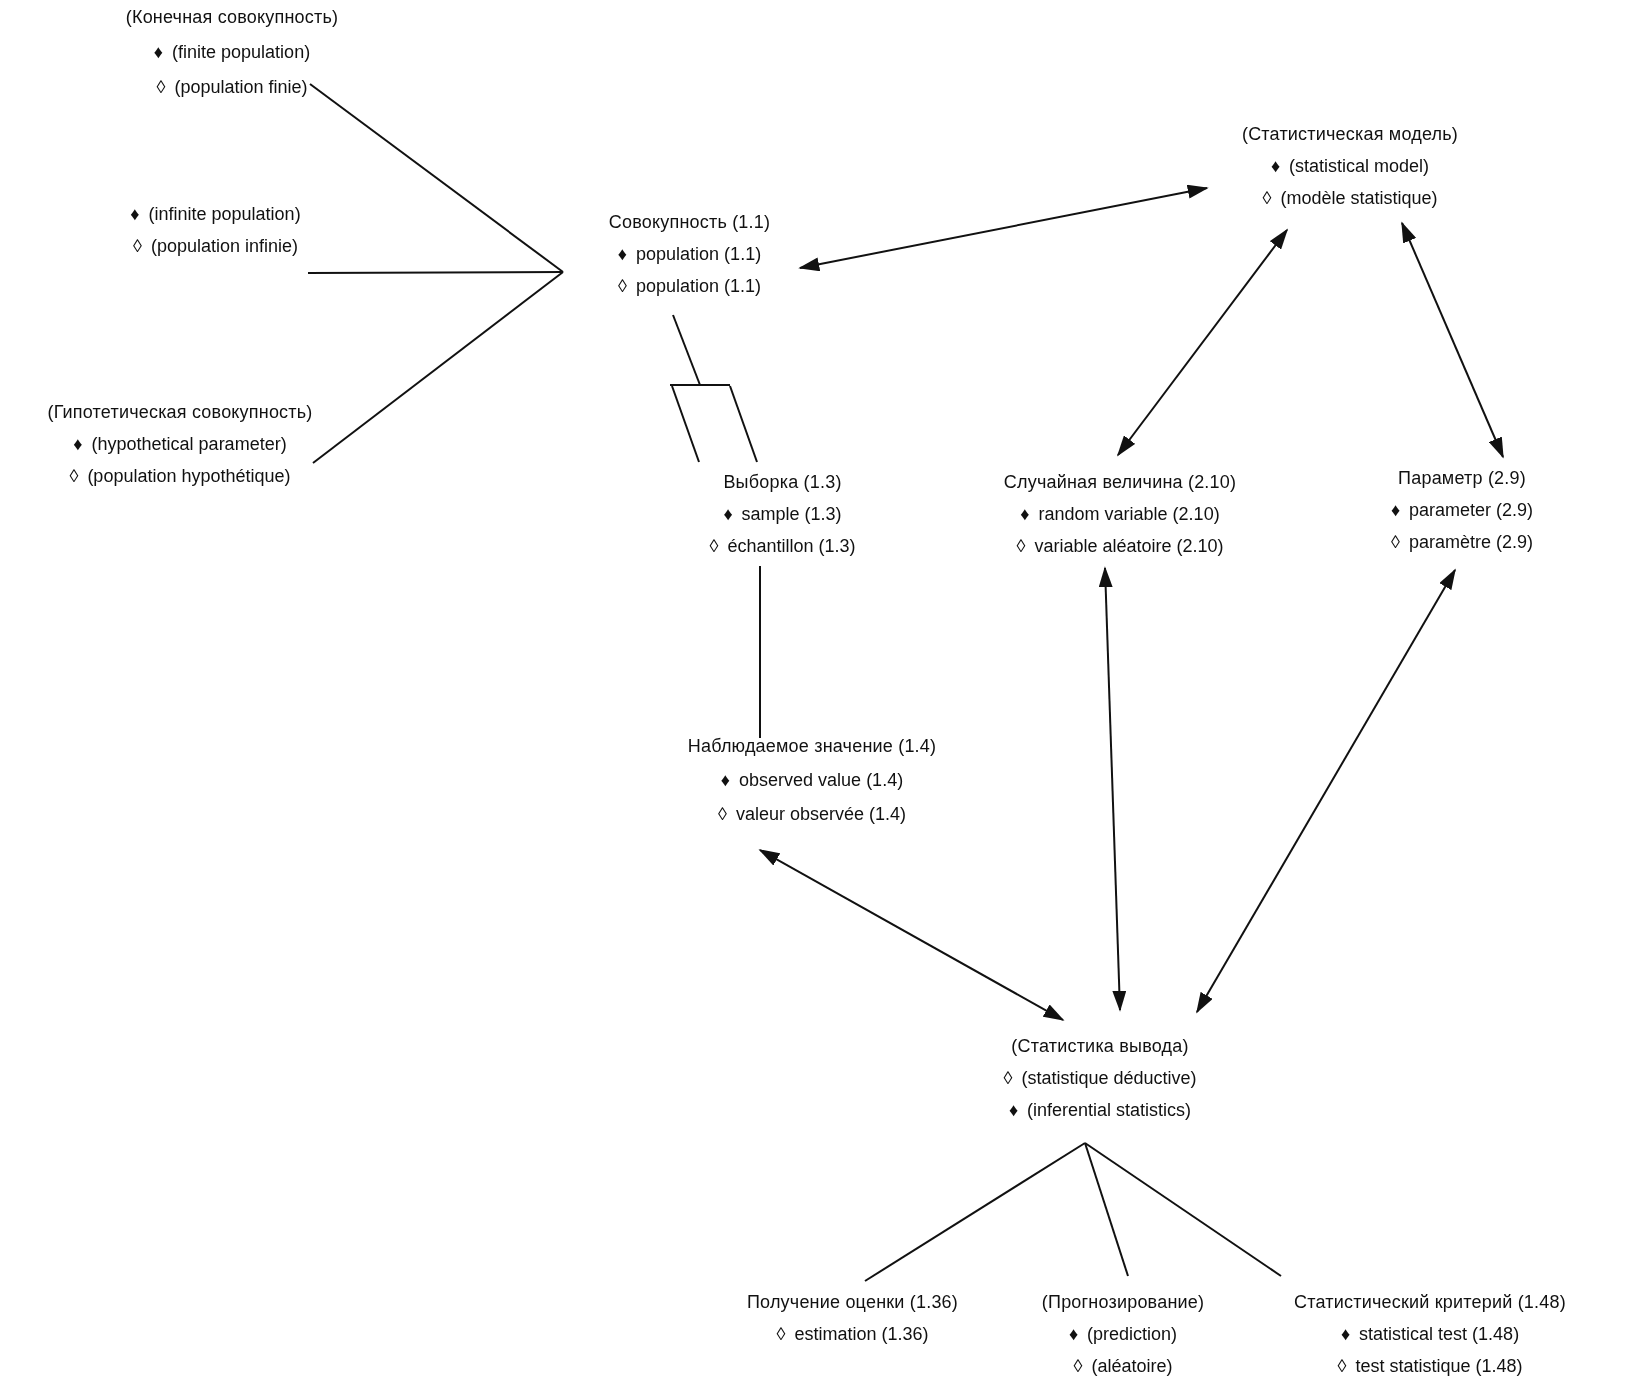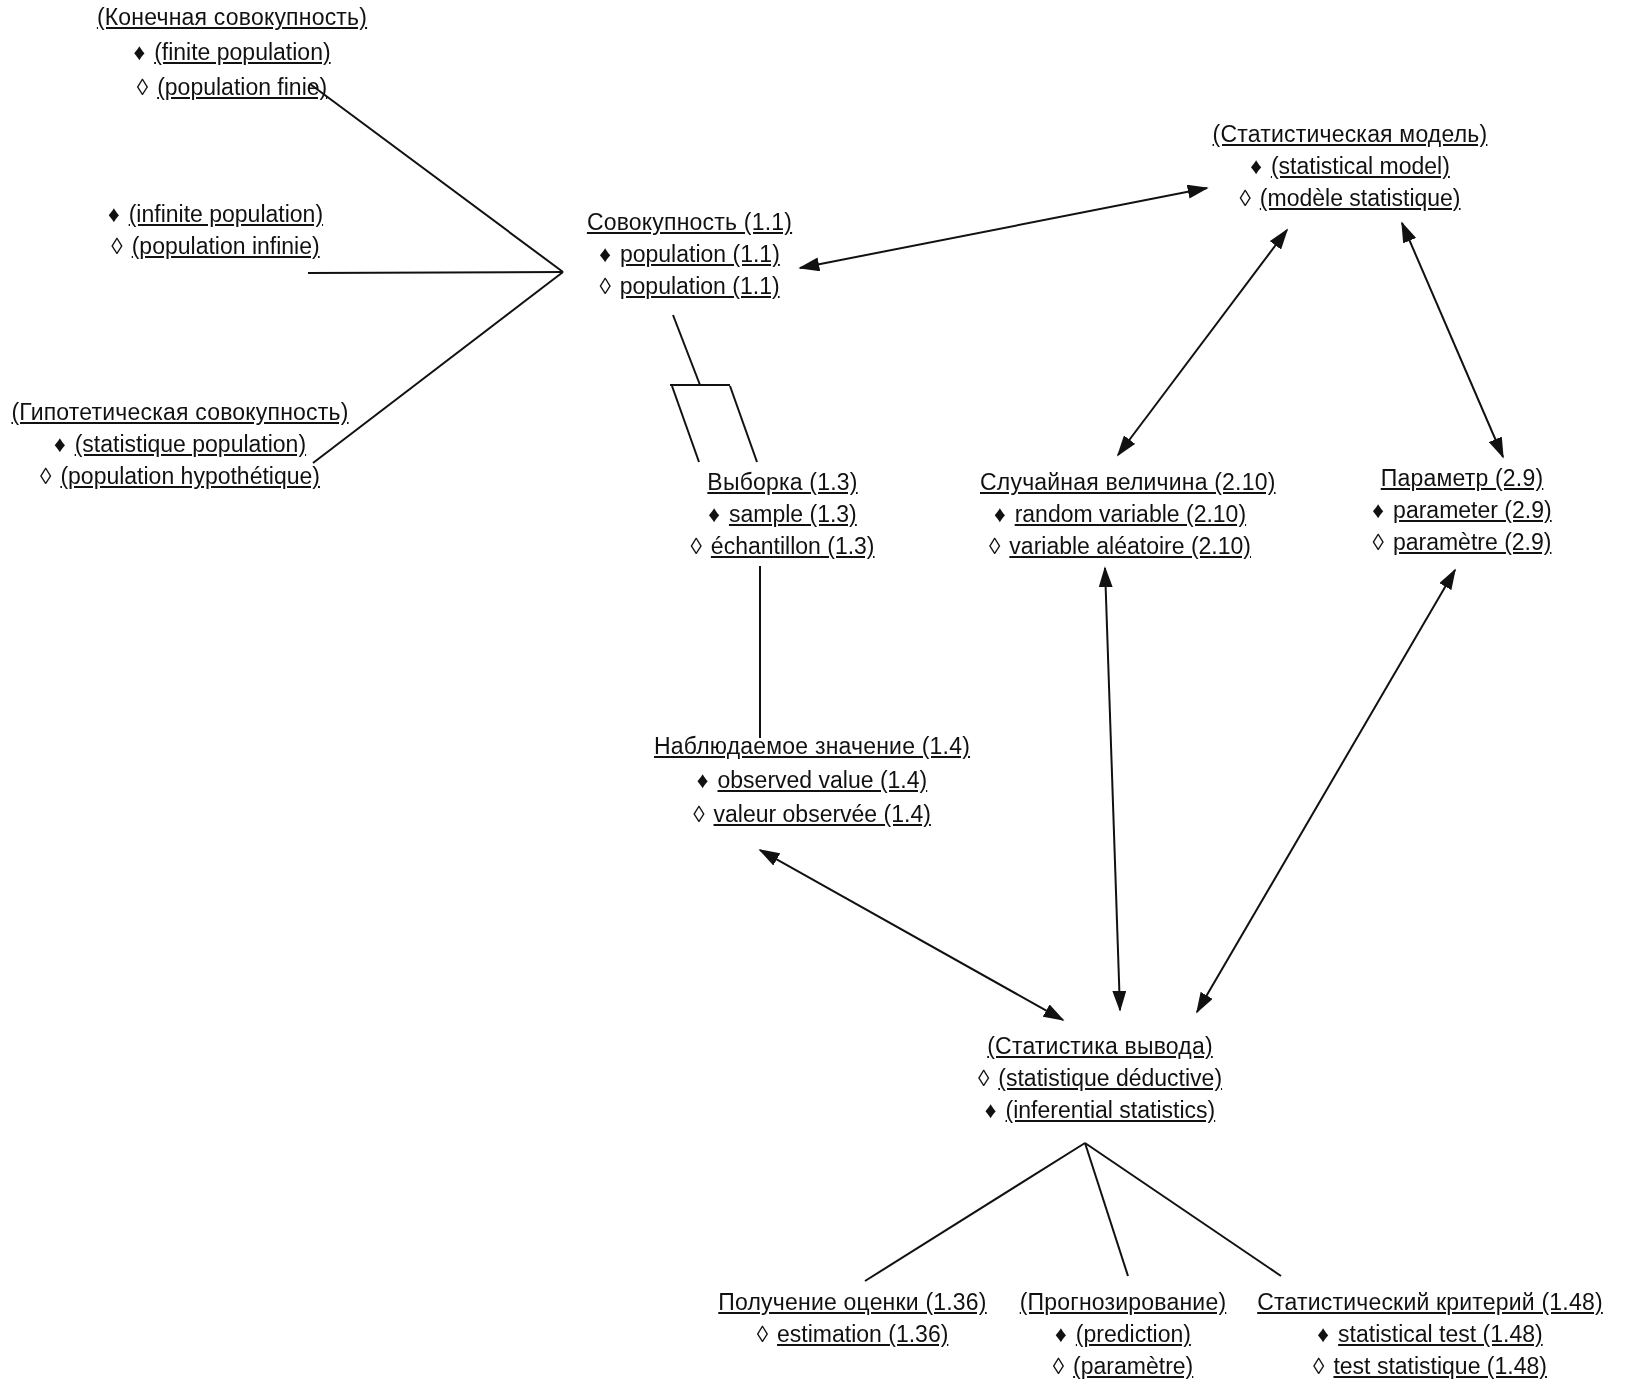--- a/index.html
+++ b/index.html
@@ -8,24 +8,23 @@
     width:1642px;height:1380px;
     background:#ffffff;
     font-family:"Liberation Sans", sans-serif;
     color:#111111;
     overflow:hidden;
   }
   #edges{position:absolute;left:0;top:0;width:1642px;height:1380px;pointer-events:none;}
   .concept{
     position:absolute;
     text-align:center;
-    font-size:23px;
+    font-size:18px;
     line-height:32px;
     white-space:nowrap;
-    text-decoration:underline;
   }
   .concept .ru{letter-spacing:0.2px;}
   .concept .term .b{display:inline-block;margin-right:9px;}
   svg line, svg path.fork{stroke:#111111;stroke-width:2;fill:none;}
   svg #ah path{fill:#111111;stroke:none;}
 </style>
 </head>
 <body>
 
 <div id="canvas">
@@ -68,21 +67,21 @@
     <div class="term"><span class="b">◊</span><span>(population finie)</span></div>
   </div>
 
   <div class="concept" style="left:48px;top:198px;width:335px;">
     <div class="term"><span class="b">♦</span><span>(infinite population)</span></div>
     <div class="term"><span class="b">◊</span><span>(population infinie)</span></div>
   </div>
 
   <div class="concept" style="left:0px;top:396px;width:360px;">
     <div class="ru">(Гипотетическая совокупность)</div>
-    <div class="term"><span class="b">♦</span><span>(statistique population)</span></div>
+    <div class="term"><span class="b">♦</span><span>(hypothetical parameter)</span></div>
     <div class="term"><span class="b">◊</span><span>(population hypothétique)</span></div>
   </div>
 
   <div class="concept" style="left:557px;top:206px;width:265px;">
     <div class="ru">Совокупность (1.1)</div>
     <div class="term"><span class="b">♦</span><span>population (1.1)</span></div>
     <div class="term"><span class="b">◊</span><span>population (1.1)</span></div>
   </div>
 
   <div class="concept" style="left:1200px;top:118px;width:300px;">
@@ -122,21 +121,21 @@
   </div>
 
   <div class="concept" style="left:705px;top:1286px;width:295px;">
     <div class="ru">Получение оценки (1.36)</div>
     <div class="term"><span class="b">◊</span><span>estimation (1.36)</span></div>
   </div>
 
   <div class="concept" style="left:998px;top:1286px;width:250px;">
     <div class="ru">(Прогнозирование)</div>
     <div class="term"><span class="b">♦</span><span>(prediction)</span></div>
-    <div class="term"><span class="b">◊</span><span>(paramètre)</span></div>
+    <div class="term"><span class="b">◊</span><span>(aléatoire)</span></div>
   </div>
 
   <div class="concept" style="left:1255px;top:1286px;width:350px;">
     <div class="ru">Статистический критерий (1.48)</div>
     <div class="term"><span class="b">♦</span><span>statistical test (1.48)</span></div>
     <div class="term"><span class="b">◊</span><span>test statistique (1.48)</span></div>
   </div>
 
 </div>
 

